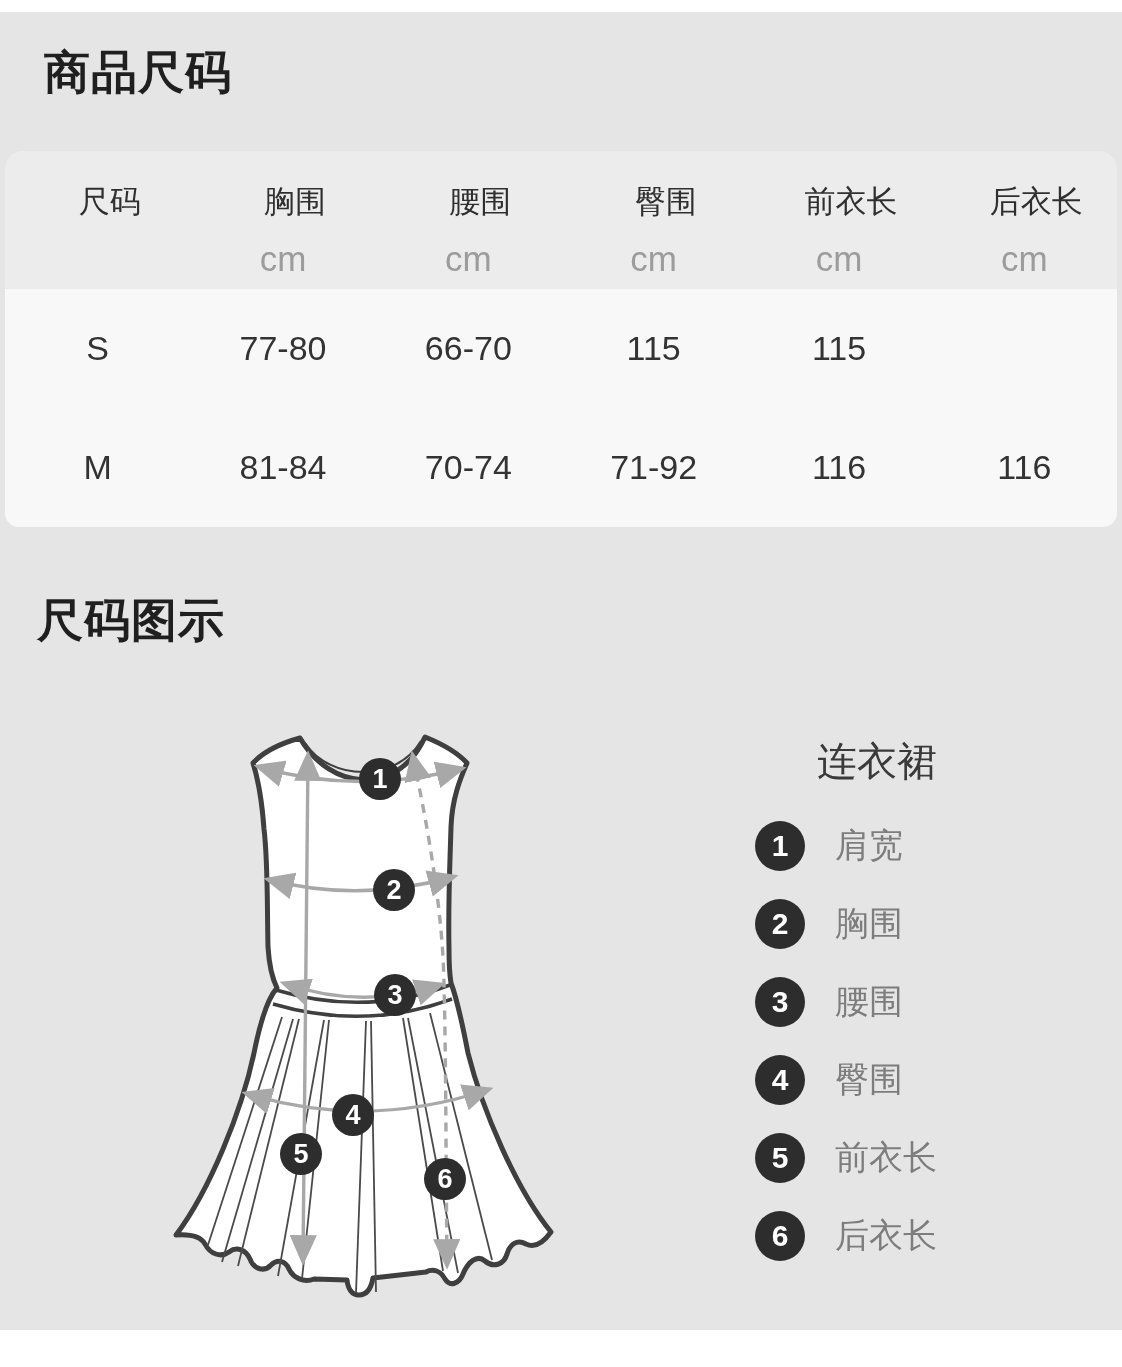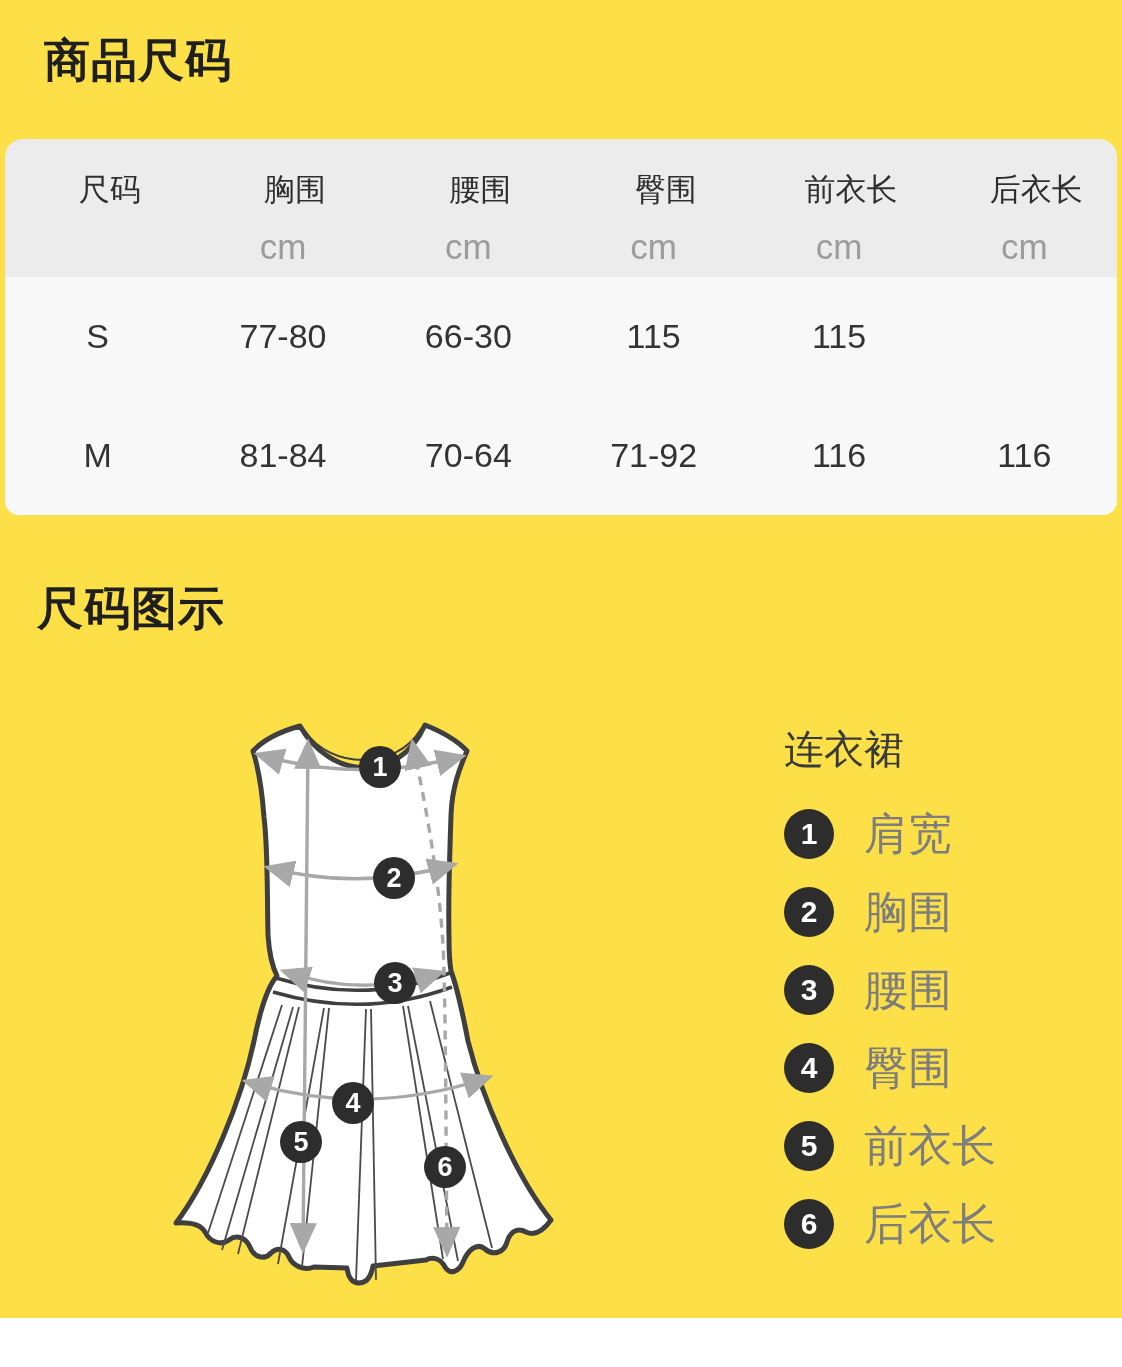--- a/index.html
+++ b/index.html
@@ -1,20 +1,20 @@
 <!DOCTYPE html>
 <html><head>
 <meta charset="utf-8">
 <style>
   * { margin:0; padding:0; box-sizing:border-box; }
   html,body { background:#ffffff; }
   body { font-family:"Liberation Sans","DejaVu Sans",sans-serif; }
   .page {
     position:relative; width:1122px; height:1318px;
-    background:#fde047; overflow:hidden; margin:0 auto;
+    background:#e5e5e5; overflow:hidden; margin:12px auto;
   }
   .page-title {
     position:absolute; left:44px; top:30px;
     font-size:46px; font-weight:700; color:#1f1f1f; letter-spacing:1px;
   }
   .section-title {
     position:absolute; left:37px; top:578px;
     font-size:46px; font-weight:700; color:#1f1f1f; letter-spacing:1px;
   }
   
@@ -31,30 +31,30 @@
   .th-unit { font-size:35px; color:#9c9c9c; margin-top:16px; min-height:30px; }
   .tbody { background:#f8f8f8; }
   .tr {
     height:119px; display:grid; grid-template-columns:repeat(6,1fr);
     align-items:center;
   }
   .td { text-align:center; font-size:34px; font-weight:400; color:#333333; }
   
   .diagram { position:absolute; left:0; top:700px; width:1122px; height:640px; }
   .dress-svg { position:absolute; left:160px; top:5px; }
-  .legend { position:absolute; left:784px; top:22px; }
+  .legend { position:absolute; left:755px; top:22px;text-align:right; }
   .legend-title { font-size:40px; font-weight:500; color:#3a3a3a; margin-bottom:32px; }
   .legend-item { display:flex; align-items:center; height:50px; margin-bottom:28px; }
   .legend-badge {
     width:50px; height:50px; border-radius:50%;
     background:#2d2d2d; color:#ffffff;
     display:flex; align-items:center; justify-content:center;
     font-size:30px; font-weight:600; flex:0 0 50px;
   }
-  .legend-label { margin-left:30px; font-size:44px; color:#7d7d7d; }
+  .legend-label { margin-left:30px; font-size:34px; color:#7d7d7d; }
 </style>
 </head>
 <body>
 
 <div class="page">
 
   <h1 class="page-title">商品尺码</h1>
 
   <div class="size-table">
     <div class="thead">
@@ -80,28 +80,28 @@
       </div>
       <div class="th">
         <div class="th-label">后衣长</div>
         <div class="th-unit">cm</div>
       </div>
     </div>
     <div class="tbody">
       <div class="tr">
         <div class="td">S</div>
         <div class="td">77-80</div>
-        <div class="td">66-30</div>
+        <div class="td">66-70</div>
         <div class="td">115</div>
         <div class="td">115</div>
       </div>
       <div class="tr">
         <div class="td">M</div>
         <div class="td">81-84</div>
-        <div class="td">70-64</div>
+        <div class="td">70-74</div>
         <div class="td">71-92</div>
         <div class="td">116</div>
         <div class="td">116</div>
       </div>
     </div>
   </div>
 
   <h2 class="section-title">尺码图示</h2>
 
   <div class="diagram">

